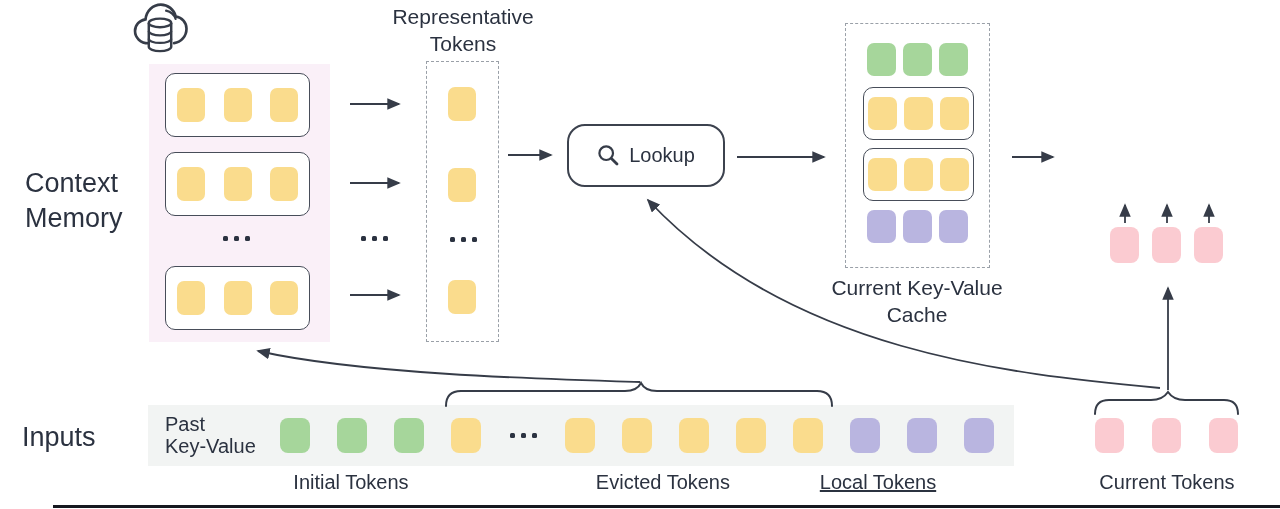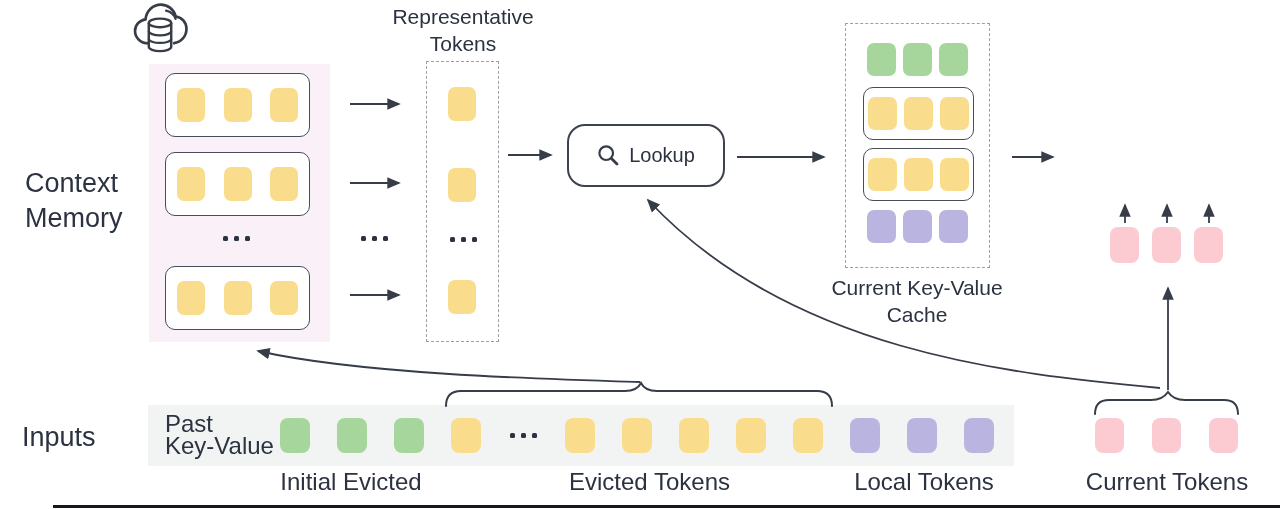--- a/index.html
+++ b/index.html
@@ -5,21 +5,21 @@
   html,body{margin:0;padding:0;background:#ffffff;}
   .stage{
     position:relative;width:1280px;height:509px;background:#ffffff;overflow:hidden;
     font-family:"Liberation Sans", sans-serif;color:var(--text,#2b3240);
   }
   .abs{position:absolute;}
   
   .biglabel{font-size:27px;line-height:35px;color:var(--text);}
   .toplabel{font-size:22px;line-height:26px;color:var(--text);}
   .midlabel{font-size:21px;line-height:27px;color:var(--text);text-align:center;}
-  .smlabel{font-size:24px;line-height:22px;color:var(--text);}
+  .smlabel{font-size:20px;line-height:22px;color:var(--text);}
   .ctr{text-align:center;}
   
   .pinkpanel{background:var(--memory_bg,#faf0f8);}
   .unitbox{
     background:#ffffff;border:1.5px solid #474d59;border-radius:10px;
     display:flex;align-items:center;justify-content:space-between;
     padding:0 11px;box-sizing:border-box;
   }
   .dashedbox{border:1.5px dashed #9aa0a8;background:#ffffff;}
   .lookup{
@@ -213,23 +213,23 @@
         </div>
     </div>
   </div>
 
   <div class="abs current-group" style="left:1095px;top:418px;">
       <div class="token" style="background: rgb(251, 203, 209);"></div>
       <div class="token" style="background: rgb(251, 203, 209);"></div>
       <div class="token" style="background: rgb(251, 203, 209);"></div>
     </div>
 
-  <div class="abs smlabel ctr" style="left:271px;top:471px;width:160px;">Initial Evicted</div>
+  <div class="abs smlabel ctr" style="left:271px;top:471px;width:160px;">Initial Tokens</div>
   <div class="abs smlabel ctr" style="left:550px;top:471px;width:180px;text-align:right;">Evicted Tokens</div>
-  <div class="abs smlabel ctr" style="left:834px;top:471px;width:180px;">Local Tokens</div>
+  <div class="abs smlabel ctr" style="left:788px;top:471px;width:180px;text-decoration:underline;">Local Tokens</div>
   <div class="abs smlabel ctr" style="left:1077px;top:471px;width:180px;">Current Tokens</div>
 
   <div class="abs bottomrule" style="left:53px;top:505px;width:1227px;height:2.5px;"></div>
 
   <svg class="overlay" width="1280" height="509" viewBox="0 0 1280 509">
     <defs>
       <marker id="ah" markerWidth="8" markerHeight="6.4" refX="6.5" refY="3.2" orient="auto" markerUnits="strokeWidth">
         <path d="M0,0 L7.5,3.2 L0,6.4 Z" fill="#363c48"></path>
       </marker>
     </defs>

